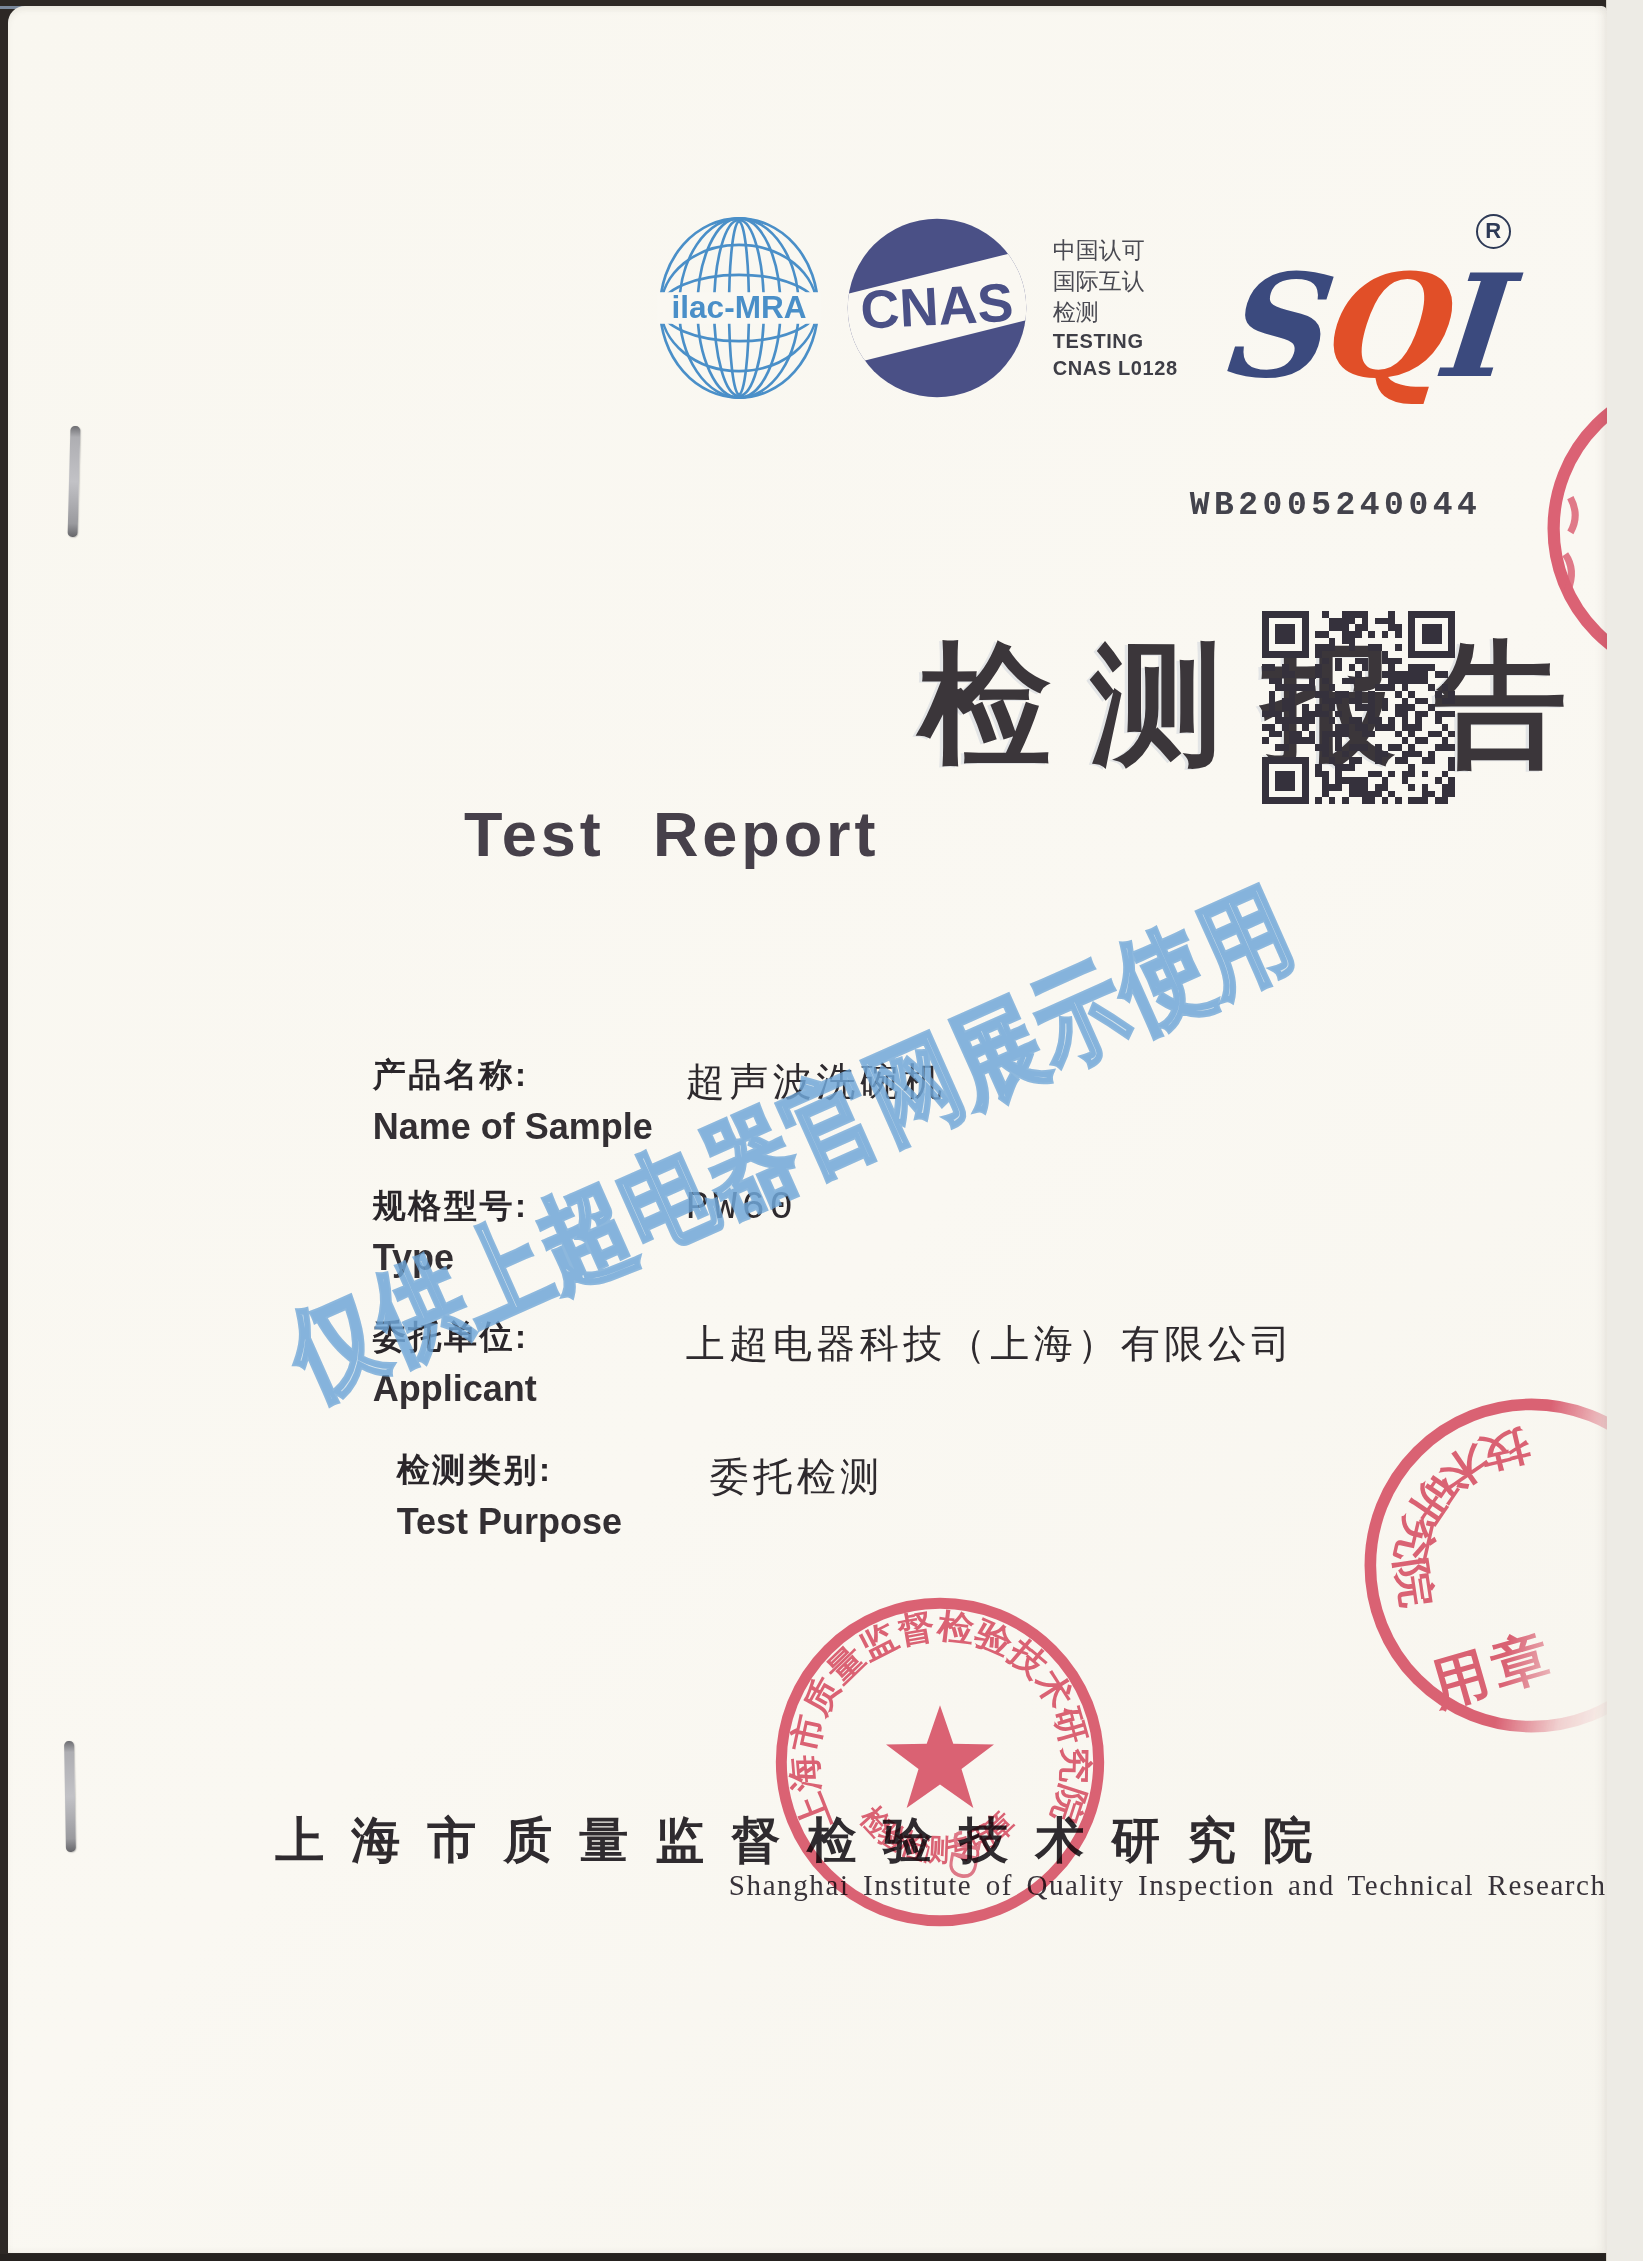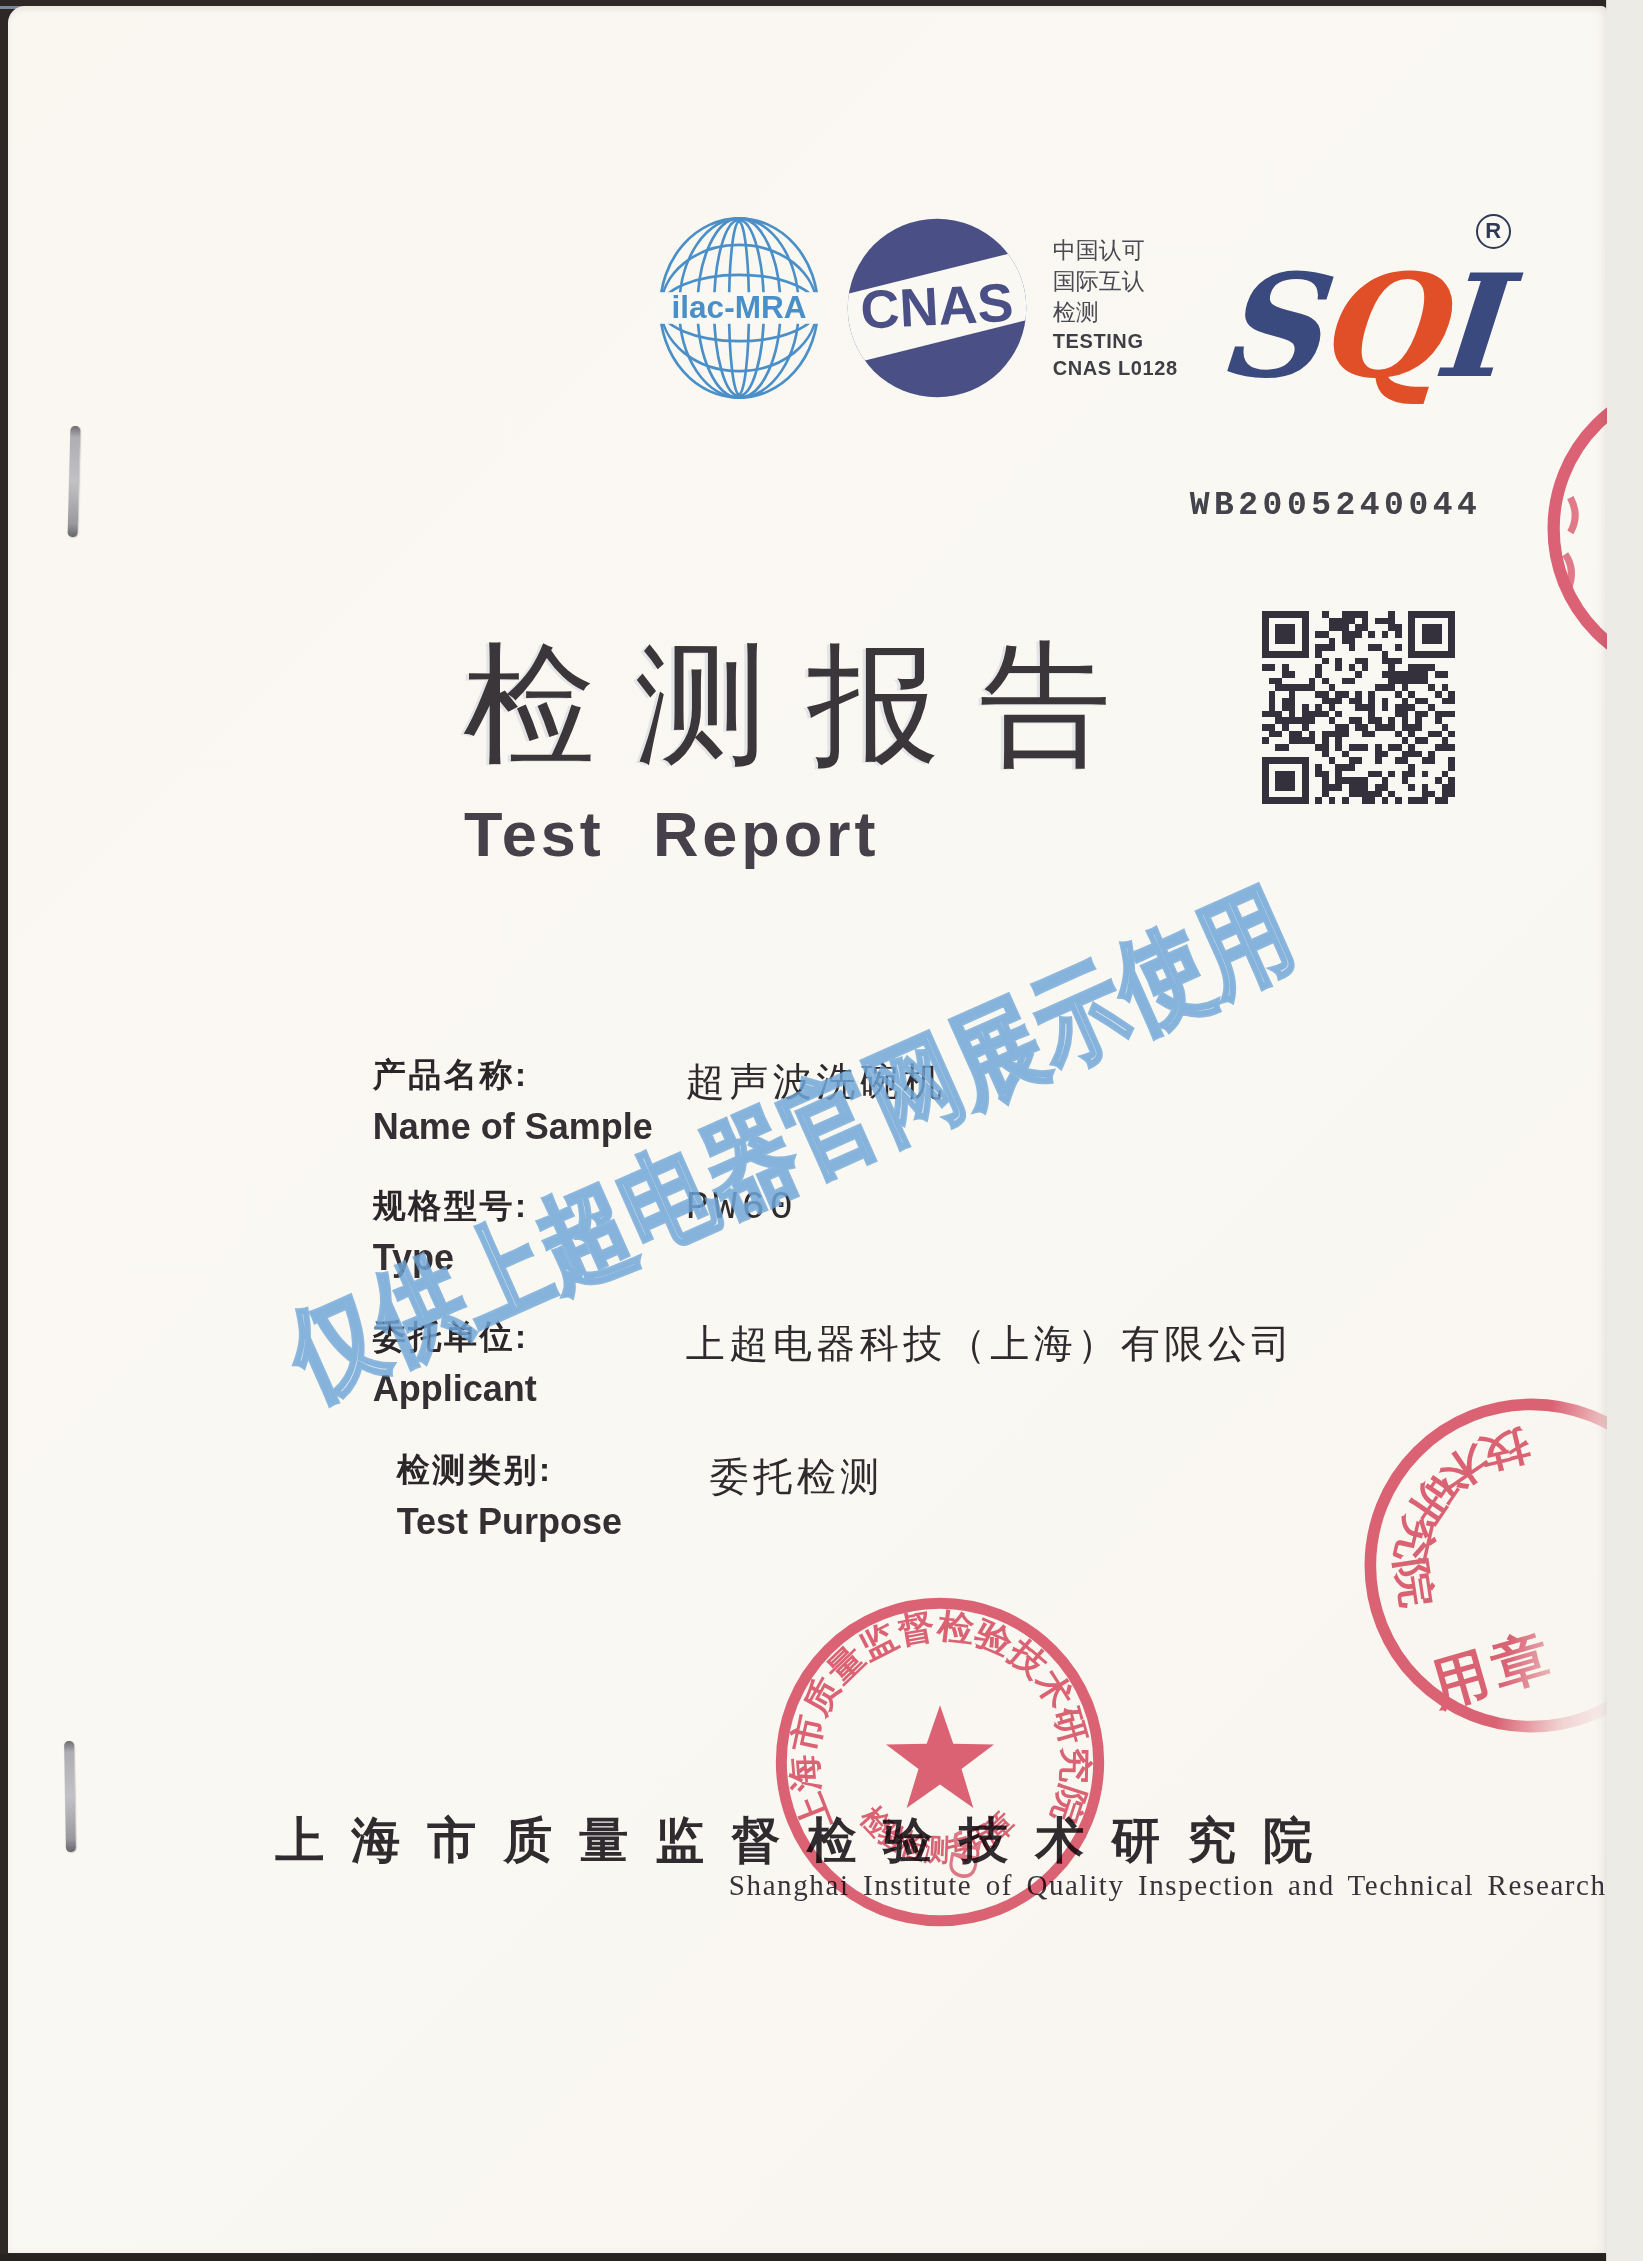--- a/index.html
+++ b/index.html
@@ -39,22 +39,22 @@
   .sqi-letters{position:absolute;left:0;bottom:5.2px;font-size:142px;font-weight:800;font-style:italic;
     transform:skewX(-7deg);letter-spacing:-5.2px;line-height:1;font-family:"DejaVu Serif","Liberation Serif",serif;}
   .sqi-s,.sqi-i{color:#3b4a7e;}
   .sqi-q{color:#e14f28;}
   .sqi-reg{position:absolute;right:-9px;top:-1.3px;width:31px;height:31px;border:2.6px solid #2e3a56;border-radius:50%;
     color:#2e3a56;font-size:22px;font-weight:bold;text-align:center;line-height:30px;font-style:normal;}
 
   .report-no{position:absolute;left:1182px;top:481px;font-family:"Liberation Mono","DejaVu Sans Mono",monospace;
     font-size:33px;font-weight:600;letter-spacing:4.5px;color:#43434c;}
 
-  .title-cn{position:absolute;left:0;top:611px;width:1599px;text-align:center;
-    font-size:132px;font-weight:normal;letter-spacing:40px;color:#3b363a;
+  .title-cn{position:absolute;left:0;top:611px;width:1599px;text-align:right;
+    font-size:132px;font-weight:bold;letter-spacing:40px;color:#3b363a;
     text-shadow:-3.2px 1.3px 0 rgba(95,115,165,.14);}
   .title-en{position:absolute;left:0;top:792px;width:1328px;text-align:center;
     font-size:63px;font-weight:bold;letter-spacing:3.9px;word-spacing:27px;color:#46404a;}
 
   .qr-box{position:absolute;left:1254px;top:605px;width:193px;height:193px;}
 
   
   .watermark{
     position:absolute;left:242px;top:1078px;white-space:nowrap;z-index:6;
     font-size:89px;font-weight:bold;letter-spacing:1.3px;

